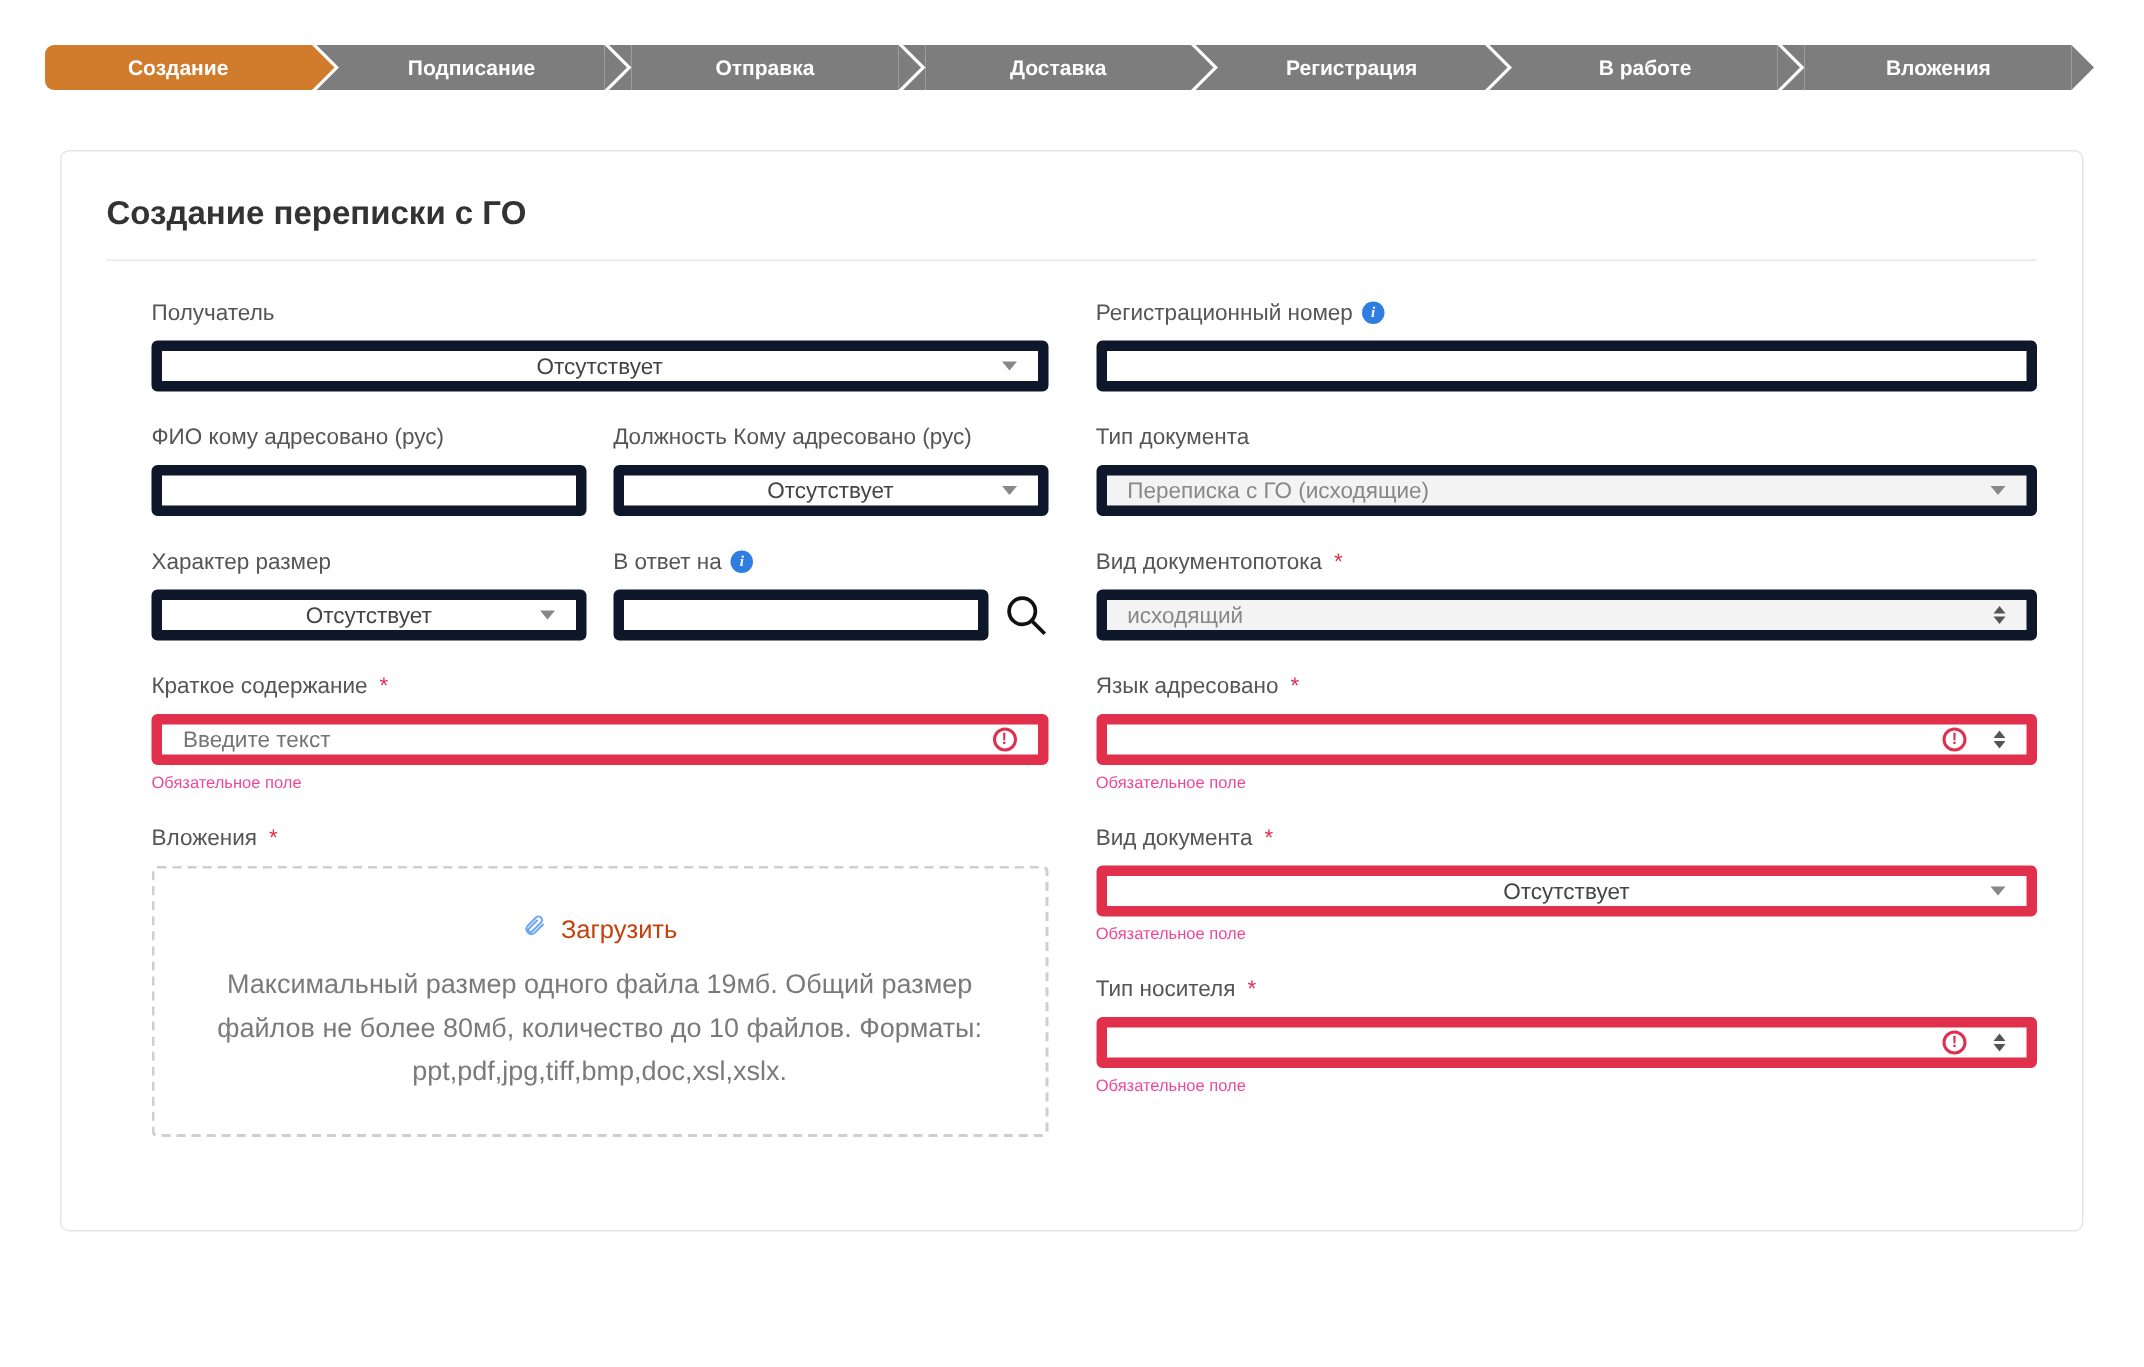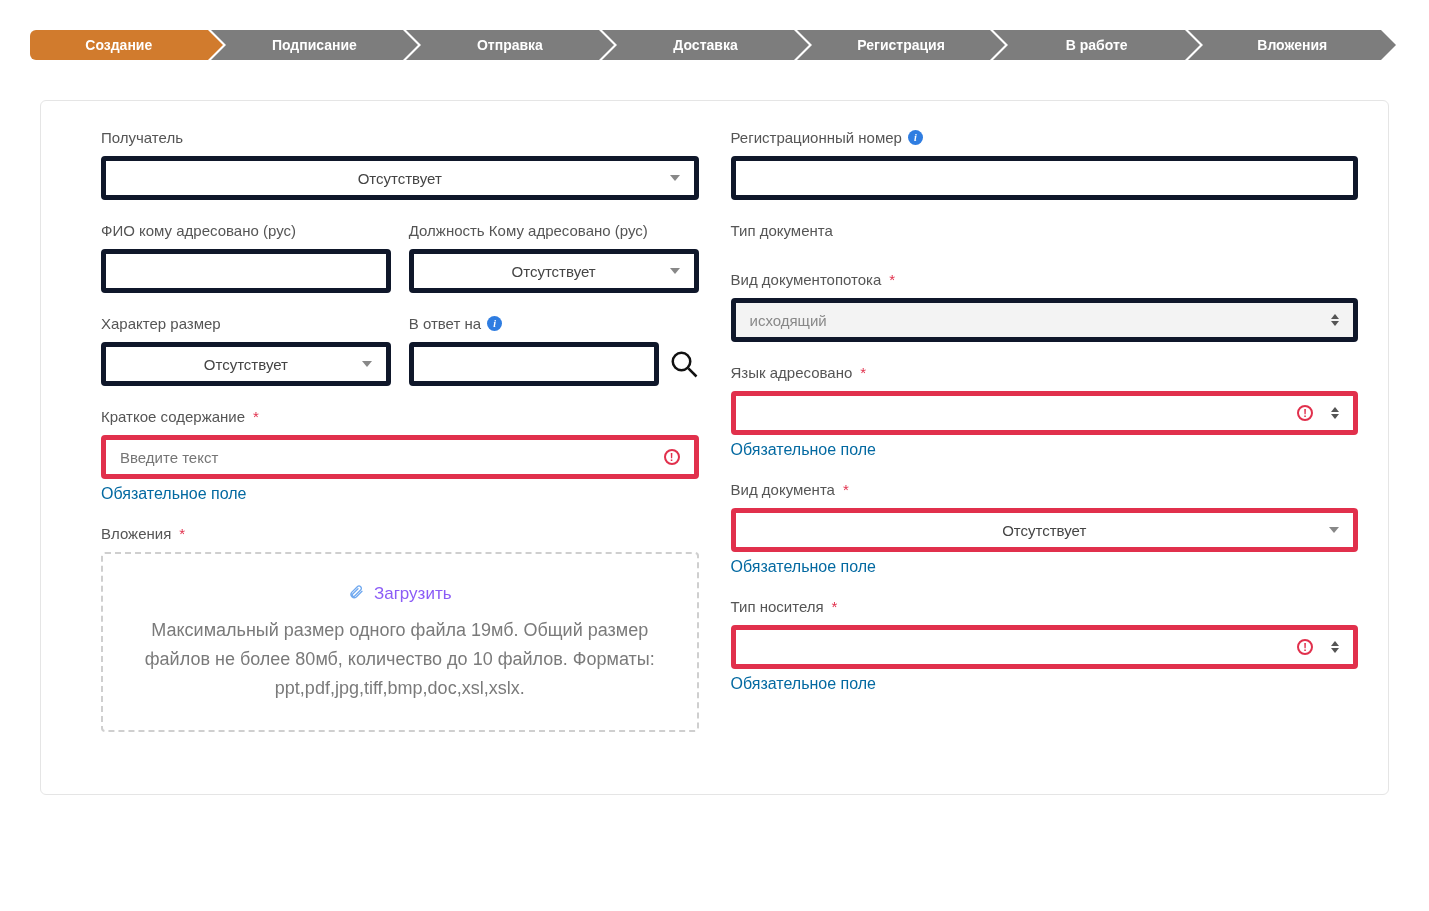--- a/index.html
+++ b/index.html
@@ -91,22 +91,22 @@
   color: #fff;
   border-radius: 50%;
   align-items: center;
   justify-content: center;
   font-size: 10px;
   font-weight: 700;
   font-style: italic;
   font-family: Georgia, serif;
 }
 .control {
-  height: 44px;
-  border: 5px solid #0f172a;
+  height: 34px;
+  border: 7px solid #0f172a;
   border-radius: 4px;
   background: #fff;
   display: flex;
   align-items: center;
   padding: 0 14px;
   color: #3a3a3a;
   font-size: 15px;
   position: relative;
 }
 .control.select { justify-content: center; cursor: pointer; }
@@ -137,35 +137,35 @@
 }
 .sort-caret .up { border-bottom: 5px solid #555; }
 .sort-caret .down { border-top: 5px solid #555; }
 .alert-icon {
   position: absolute; right: 40px; top: 50%; transform: translateY(-50%);
   width: 16px; height: 16px; border: 2px solid #e1304c; border-radius: 50%;
   display: flex; align-items: center; justify-content: center;
   color: #e1304c; font-size: 11px; font-weight: 700;
 }
 .alert-icon.tight { right: 14px; }
-.err-text { color: #0369a1; font-size: 16px; margin-top: 6px; }
+.err-text { color: #ec4899; font-size: 11px; margin-top: 6px; }
 
 .reply-row { display: flex; gap: 10px; align-items: center; }
 .reply-row .control { flex: 1; }
 .search-icon { width: 30px; height: 30px; }
 .search-icon svg { width: 30px; height: 30px; }
 
 .dropzone {
   border: 2px dashed #cfcfcf;
   border-radius: 4px;
   padding: 30px 40px 28px 40px;
   text-align: center;
 }
 .upload-link {
-  color: #8b5cf6;
+  color: #c2410c;
   font-size: 17px;
   display: inline-flex;
   align-items: center;
   gap: 10px;
   margin-bottom: 12px;
 }
 .clip-icon { color: #6fa8ef; font-size: 16px; transform: rotate(0deg); }
 .dz-text { color: #7a7a7a; font-size: 18px; line-height: 1.6; }
 </style>
 </head>
@@ -189,20 +189,21 @@
     </div>
   <div class="step">
       <span>В работе</span>
     </div>
   <div class="step">
       <span>Вложения</span>
     </div>
 </div>
 
 <div class="card">
+  <div class="card-title">Создание переписки с ГО</div>
 
   <div class="form-grid">
 
     <div class="left-col">
       <div class="row">
         <div class="field">
           <div class="field-label">Получатель</div>
           <div class="control select">
             <span class="sel-text">Отсутствует</span>
             <span class="caret"></span>
@@ -297,20 +298,24 @@
           </div>
           <div class="control">
               <input type="text" style="">
             </div>
         </div>
       </div>
 
       <div class="row">
         <div class="field">
           <div class="field-label">Тип документа</div>
+          <div class="control select disabled left-text">
+            <span class="sel-text">Переписка с ГО (исходящие)</span>
+            <span class="caret"></span>
+          </div>
         </div>
       </div>
 
       <div class="row">
         <div class="field">
           <div class="field-label">
             <span>Вид документопотока</span>
               <span class="req">*</span>
           </div>
           <div class="control select disabled left-text">

